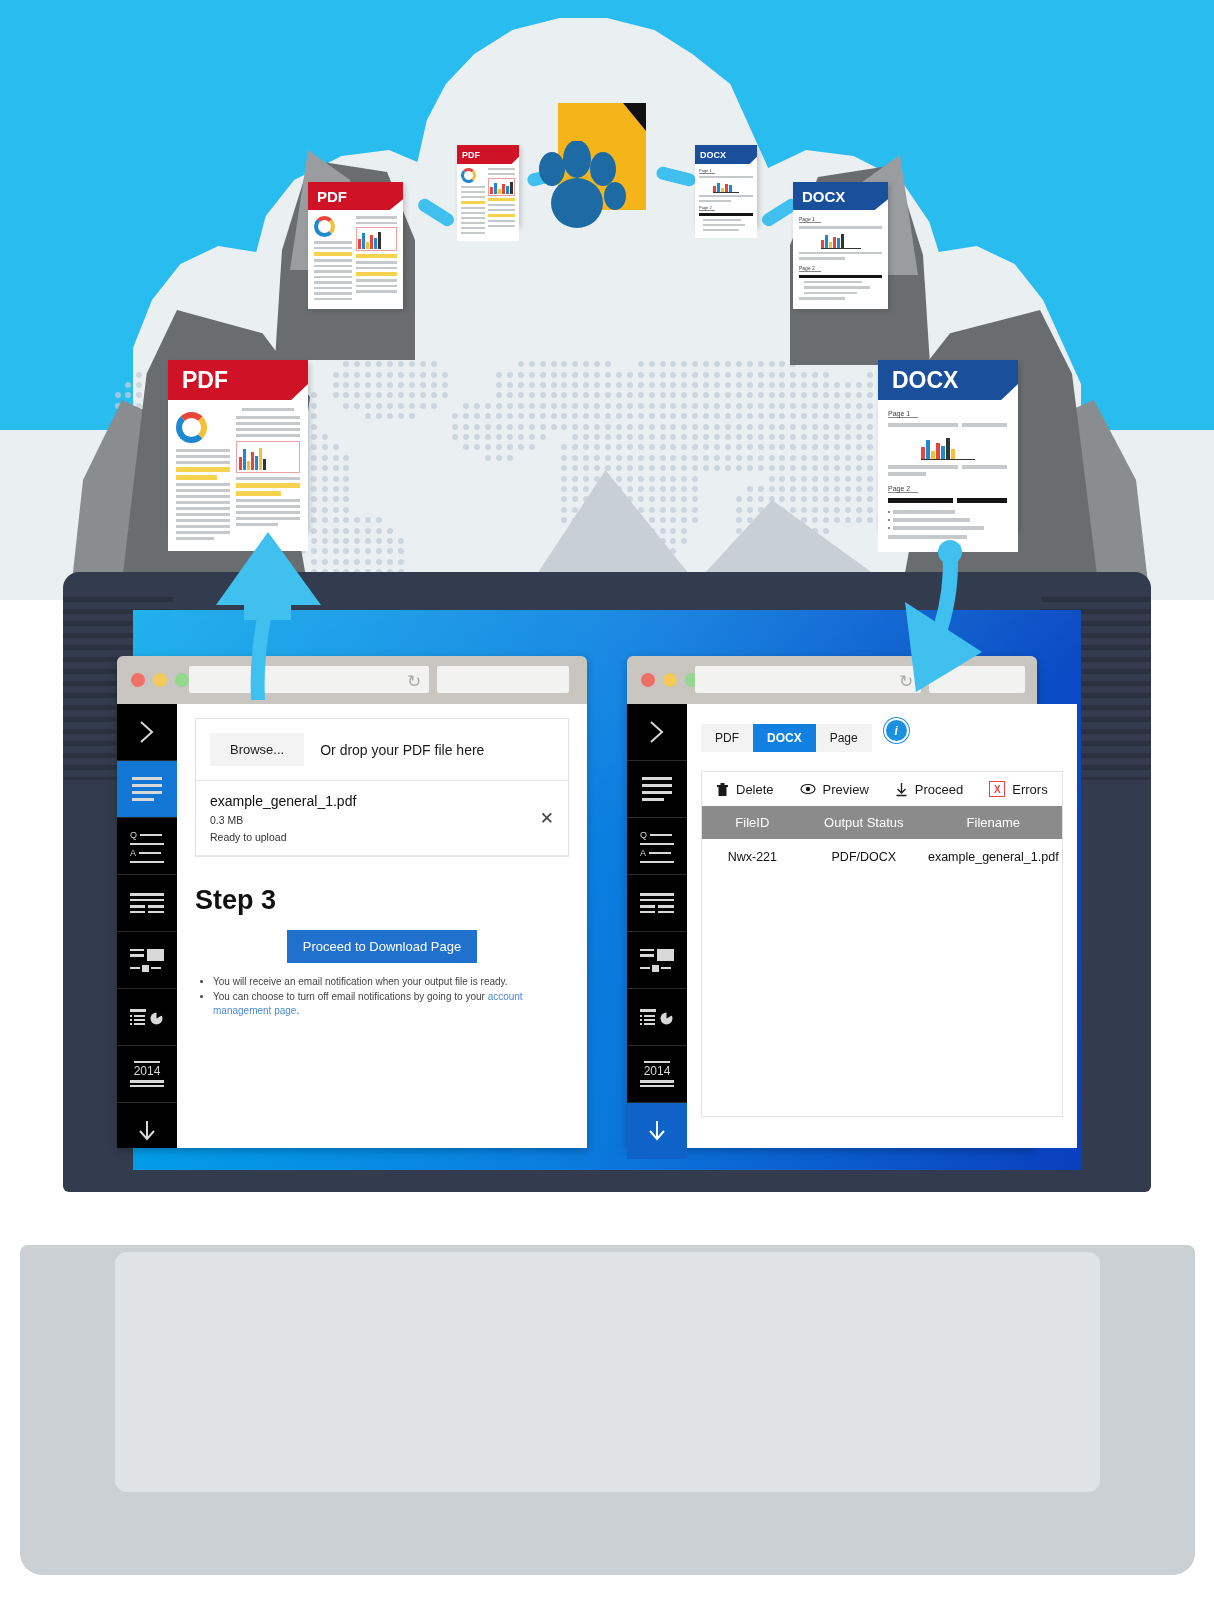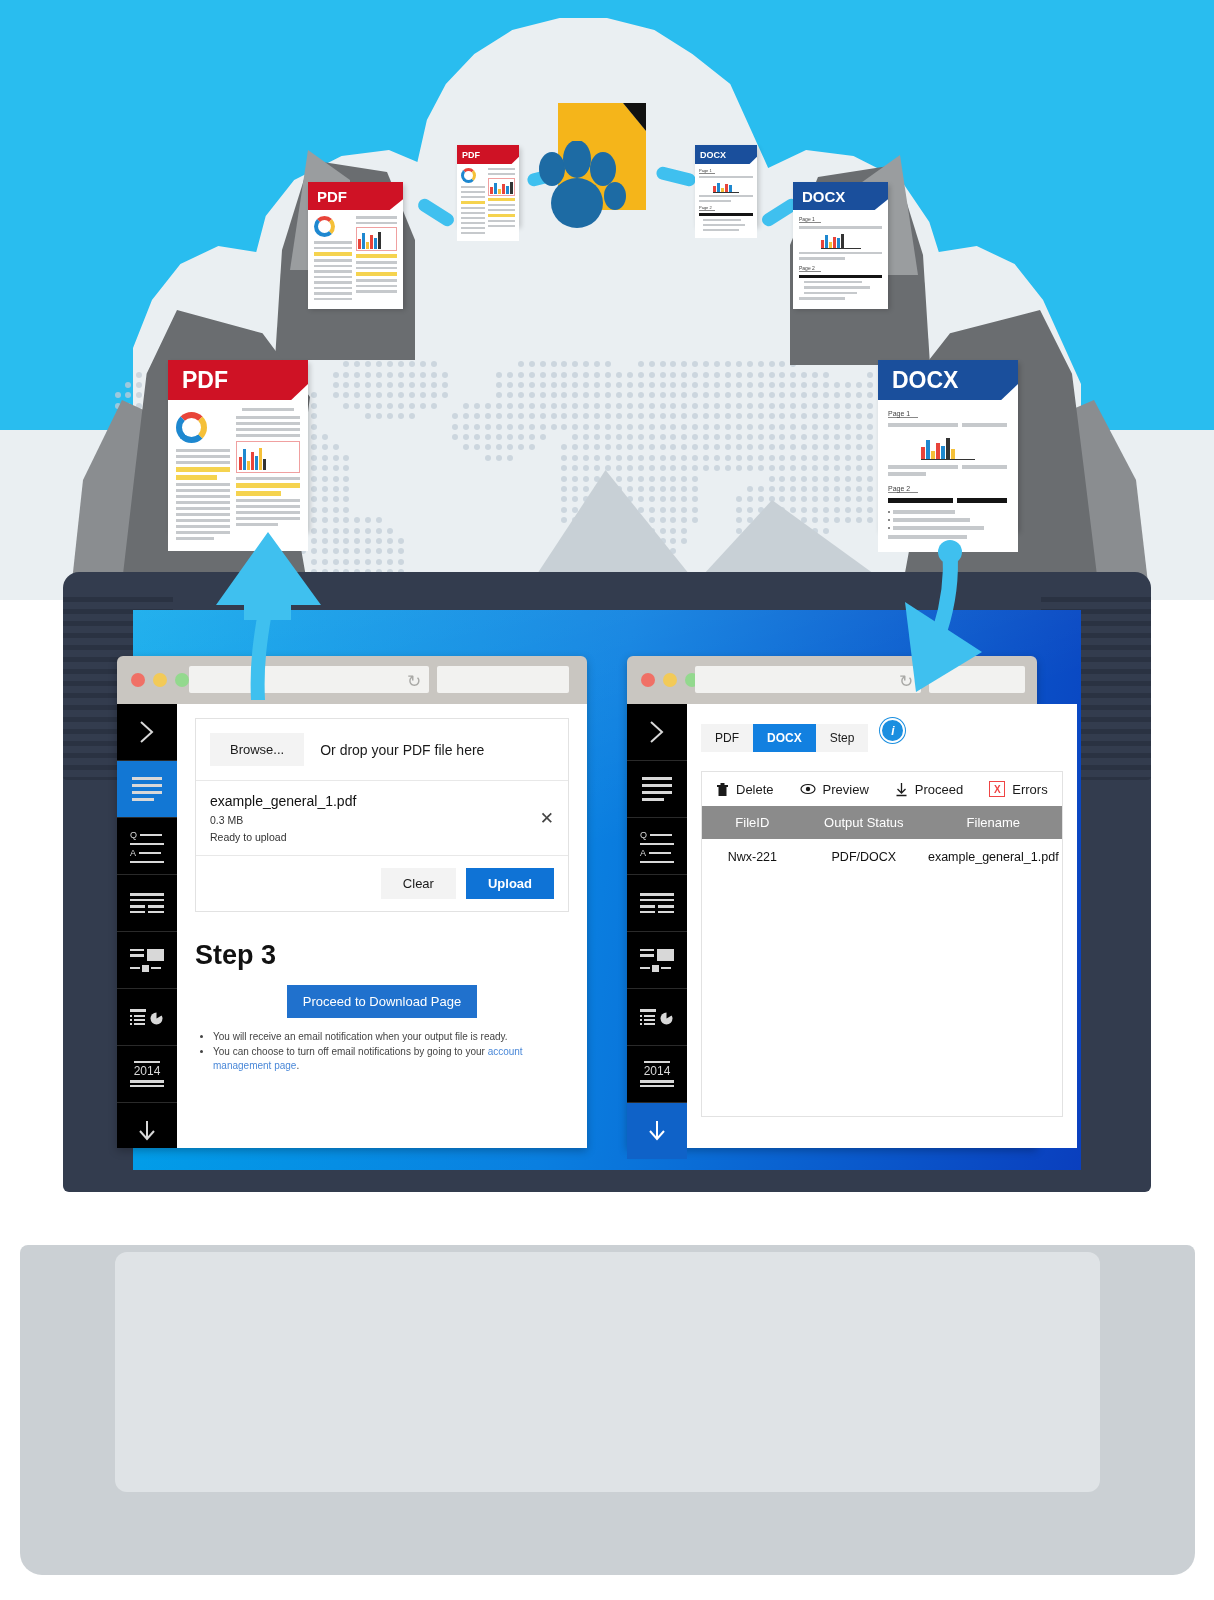--- a/index.html
+++ b/index.html
@@ -1658,24 +1658,20 @@
           <span class="drop-hint">Or drop your PDF file here</span>
         </div>
         <div style="display:flex;align-items:center;justify-content:space-between;padding:12px 14px;border-bottom:1px solid #e8e8e8;">
           <div>
             <div class="fname">example_general_1.pdf</div>
             <div class="fmeta">0.3 MB</div>
             <div class="fmeta">Ready to upload</div>
           </div>
           <div class="xbtn">✕</div>
         </div>
-        <div style="display:flex;justify-content:flex-end;gap:10px;padding:12px 14px;">
-          <button class="btn btn-clear">Clear</button>
-          <button class="btn btn-upload">Upload</button>
-        </div>
       </div>
 
       <div class="step" style="margin-top:28px;">Step 3</div>
 
       <div style="text-align:center;margin:14px 0 12px;">
         <button class="btn-proceed" style="border:0;">Proceed to Download Page</button>
       </div>
 
       <ul class="bullets">
         <li><span>You will receive an email notification when your output file is ready.</span></li>
@@ -1793,21 +1789,21 @@
             <path d="M11 3 L11 20 M4 13 L11 21 L18 13" stroke="#ffffff" stroke-width="2" fill="none"></path>
           </svg>
       </div>
     </div>
 
     <div class="content" style="padding:14px 14px;">
       <div style="display:flex;align-items:center;gap:12px;margin-bottom:14px;">
         <div style="display:flex;">
           <span class="pill">PDF</span>
           <span class="pill sel">DOCX</span>
-          <span class="pill">Step</span>
+          <span class="pill">Page</span>
         </div>
         <div class="infoico" style="margin-bottom:14px;">i</div>
       </div>
 
       <div class="tbar">
         <span class="tbtn">
           <svg width="13" height="15" viewBox="0 0 13 15">
               <rect x="1" y="3" width="11" height="2" fill="#1a1a1a"></rect>
               <rect x="2.5" y="5" width="8" height="9" fill="#1a1a1a"></rect>
               <rect x="4.5" y="1" width="4" height="2" fill="#1a1a1a"></rect>

